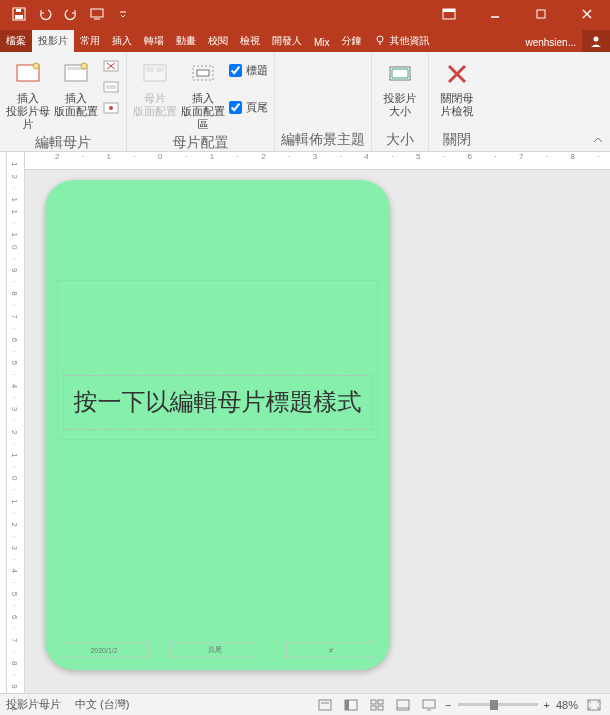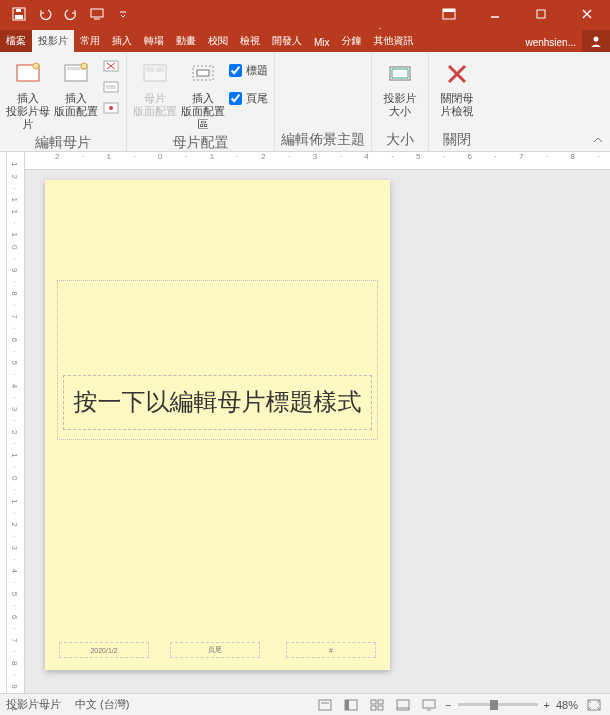--- a/index.html
+++ b/index.html
@@ -12,21 +12,21 @@
 .titlebar .title { position: absolute; left: 50%; transform: translateX(-50%); font-size: 12px; }
 .titlebar .winctl { margin-left: auto; display: flex; }
 .titlebar .winctl .wbtn { width: 46px; height: 28px; display: flex; align-items: center; justify-content: center; cursor: pointer; }
 .titlebar svg { display: block; }
 
 
 .tabsrow { height: 24px; background: #b93b1f; display: flex; align-items: flex-end; color: #fff; font-size: 10px; }
 .tabsrow .tab { padding: 4px 6px; white-space: nowrap; cursor: pointer; }
 .tabsrow .tab.home { background: #9c3118; }
 .tabsrow .tab.active { background: #f3f3f3; color: #444; }
-.tabsrow .tell { display: flex; align-items: flex-start; gap: 4px; padding: 4px 6px; flex-direction: column; }
+.tabsrow .tell { display: flex; align-items: flex-start; gap: 4px; padding: 4px 6px; }
 .tabsrow .user { padding: 4px 6px; margin-left: auto; }
 .tabsrow .share { width: 28px; height: 22px; background: #9c3118; display: flex; align-items: center; justify-content: center; }
 
 
 .ribbon { height: 100px; background: #f3f3f3; border-bottom: 1px solid #d6d6d6; display: flex; position: relative; }
 .group { display: flex; flex-direction: column; align-items: center; border-right: 1px solid #e1e1e1; padding: 2px 6px 0 6px; }
 .group-content { display: flex; align-items: flex-start; gap: 4px; flex: 1; }
 .group-label { font-size: 14px; color: #666; padding: 2px 0; }
 .bigbtn { display: flex; flex-direction: column; align-items: center; justify-content: flex-start; width: 44px; padding-top: 4px; cursor: pointer; }
 .bigbtn .icon { width: 32px; height: 32px; display: flex; align-items: center; justify-content: center; }
@@ -40,21 +40,21 @@
 .work { display: flex; height: 541px; background: #eaeaea; }
 .thumbpanel { width: 195px; background: #fff; border-right: 1px solid #d6d6d6; overflow: hidden; padding: 6px 0 0 6px; position: relative; }
 
 .editarea { flex: 1; position: relative; display: flex; }
 .ruler-v { width: 18px; background: #fff; border-right: 1px solid #d6d6d6; position: relative; }
 .ruler-v .ticks { position: absolute; left: 3px; top: 10px; writing-mode: vertical-rl; font-size: 8px; color: #888; letter-spacing: 8px; }
 .slidewrap { flex: 1; position: relative; }
 .ruler-h { height: 18px; background: #fff; border-bottom: 1px solid #d6d6d6; }
 .ruler-h .ticks { font-size: 8px; color: #888; padding-left: 30px; letter-spacing: 10px; white-space: nowrap; overflow: hidden; }
 .canvas { position: relative; background: #eaeaea; height: 510px; }
-.slide { position: absolute; left: 20px; top: 10px; width: 345px; height: 490px; background: #fef9c3; box-shadow: 0 2px 6px rgba(0,0,0,0.25); }
+.slide { position: absolute; left: 20px; top: 10px; width: 345px; height: 490px; background: #86efac; box-shadow: 0 2px 6px rgba(0,0,0,0.25); border-radius: 29px; }
 .ph { position: absolute; border: 1px dashed #bbb; display: flex; align-items: center; justify-content: center; font-family: "DFKai-SB","KaiTi",serif; color: #333; }
 .ph-outer { border-style: dotted; }
 .footer-ph { position: absolute; border: 1px dashed #ccc; font-size: 7px; color: #777; display: flex; align-items: center; justify-content: center; }
 
 
 .status { height: 22px; background: #f3f3f3; border-top: 1px solid #d6d6d6; display: flex; align-items: center; font-size: 11px; color: #555; padding: 0 6px; gap: 14px; }
 .status .right { margin-left: auto; display: flex; align-items: center; gap: 6px; }
 .viewbtn { width: 20px; height: 16px; display: flex; align-items: center; justify-content: center; cursor: pointer; }
 .zoomslider { width: 80px; height: 3px; background: #ccc; position: relative; }
 .zoomslider .thumb { position: absolute; left: 40%; top: -3px; width: 8px; height: 10px; background: #888; }
@@ -209,21 +209,21 @@
       <div class="bigbtn">
         <div class="icon">
             <svg width="28" height="28">
               <rect x="4" y="6" width="20" height="14" fill="none" stroke="#999" stroke-dasharray="2 2"></rect>
               <rect x="8" y="10" width="12" height="6" fill="#fff" stroke="#777"></rect>
             </svg>
           </div>
         <div class="lbl" style="white-space:pre-line">插入
 版面配置區</div>
       </div>
-      <div style="display:flex;flex-direction:column;gap:8px;padding-top:6px">
+      <div style="display:flex;flex-direction:column;gap:17px;padding-top:6px">
         <label class="chkrow">
             <input type="checkbox" checked="" style="">
             <span>標題</span>
           </label>
         <label class="chkrow">
             <input type="checkbox" checked="" style="">
             <span>頁尾</span>
           </label>
       </div>
     </div>

